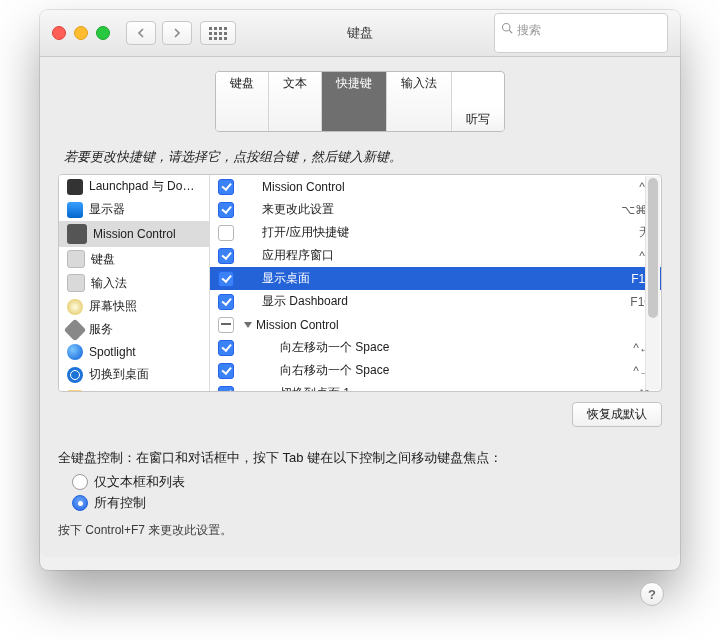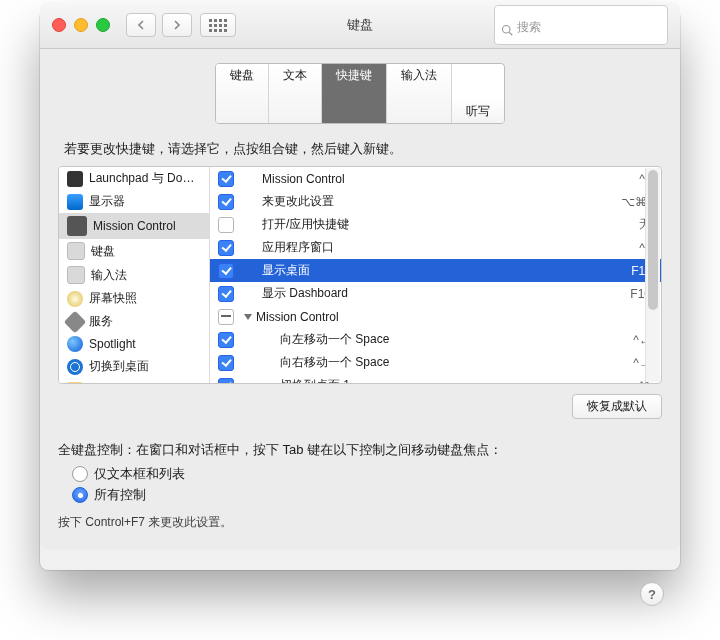--- a/index.html
+++ b/index.html
@@ -1,40 +1,40 @@
 <!DOCTYPE html>
 <html><head>
 <meta charset="utf-8">
 <style>
   html,body{margin:0;padding:0;background:#fff;font-family:-apple-system,"Helvetica Neue",Arial,sans-serif;font-size:13px;color:#202020;}
   .stage{width:720px;height:640px;position:relative;}
   .shadow{position:absolute;left:40px;top:10px;width:640px;height:560px;border-radius:8px;background:#f0f0f0;box-shadow:0 25px 50px rgba(0,0,0,.35),0 0 0 1px rgba(0,0,0,.1);}
-  .window{position:absolute;left:40px;top:2px;width:640px;border-radius:8px;overflow:hidden;background:#ececec;}
+  .window{position:absolute;left:40px;top:10px;width:640px;border-radius:8px;overflow:hidden;background:#ececec;}
   .titlebar{height:46px;background:linear-gradient(#f7f7f7,#e6e6e6);border-bottom:1px solid #c9c9c9;display:flex;align-items:center;padding:0 12px;gap:8px;}
   .traffic{display:flex;gap:8px;margin-right:8px;}
   .tl{width:12px;height:12px;border-radius:50%;}
   .tl.red{background:#ff5f57;border:1px solid #e24238;}
   .tl.yel{background:#febc2e;border:1px solid #e1a021;}
   .tl.grn{background:#28c840;border:1px solid #1fa52f;}
   .navset{display:flex;gap:6px;}
   .navbtn{width:28px;height:22px;border:1px solid #c8c8c8;border-radius:4px;background:linear-gradient(#fff,#f1f1f1);display:flex;align-items:center;justify-content:center;color:#888;}
   .navbtn svg{width:10px;height:10px;}
   .grid4{display:grid;grid-template-columns:repeat(4,3px);grid-template-rows:repeat(3,3px);gap:2px;}
   .grid4 span{background:#777;width:3px;height:3px;}
   .wtitle{position:absolute;left:0;right:0;text-align:center;font-size:13px;color:#3b3b3b;pointer-events:none;}
-  .searchwrap{margin-left:auto;display:flex;align-items:flex-end;background:#fff;border:1px solid #cfcfcf;border-radius:4px;height:22px;width:160px;padding:8px 6px;color:#9a9a9a;}
+  .searchwrap{margin-left:auto;display:flex;align-items:flex-start;background:#fff;border:1px solid #cfcfcf;border-radius:4px;height:22px;width:160px;padding:8px 6px;color:#9a9a9a;}
   .searchwrap svg{width:12px;height:12px;margin-right:4px;flex:none;}
   .searchwrap span{font-size:12px;}
   .body{background:#ececec;padding:14px 18px 18px;}
   .tabs{display:flex;justify-content:center;margin-bottom:16px;}
   .seg{display:flex;border:1px solid #bdbdbd;border-radius:4px;overflow:hidden;background:#fff;}
   .seg .t{padding:3px 14px;font-size:12px;border-right:1px solid #d5d5d5;background:linear-gradient(#fff,#f3f3f3);}
   .seg .t:last-child{border-right:none;margin-top:36px;}
   .seg .t.active{background:#6f6f6f;color:#fff;font-family:Liberation Serif, serif;}
-  .instr{font-size:13px;margin:0 0 8px 6px;}
+  .instr{font-size:13px;margin:0 0 8px 6px;font-style:italic;}
   .panes{display:flex;border:1px solid #c7c7c7;border-radius:4px;overflow:hidden;background:#fff;height:216px;}
   .left{width:150px;border-right:1px solid #dcdcdc;overflow:auto;background:#fff;}
   .lrow{display:flex;align-items:center;gap:6px;padding:3px 8px;font-size:12px;white-space:nowrap;overflow:hidden;text-overflow:ellipsis;}
   .lrow.sel{background:#dcdcdc;}
   .licon{width:16px;height:16px;flex:none;border-radius:3px;display:flex;align-items:center;justify-content:center;font-size:10px;}
   .right{flex:1;overflow:auto;position:relative;}
   .rrow{display:flex;align-items:center;padding:2px 10px 2px 8px;font-size:12px;height:19px;}
   .rrow.sel{background:#2462d8;color:#fff;}
   .rrow.sel .sc{color:#fff;}
   .cb{width:14px;height:14px;border:1px solid #b6b6b6;border-radius:3px;margin-right:10px;background:#fff;display:flex;align-items:center;justify-content:center;flex:none;}

